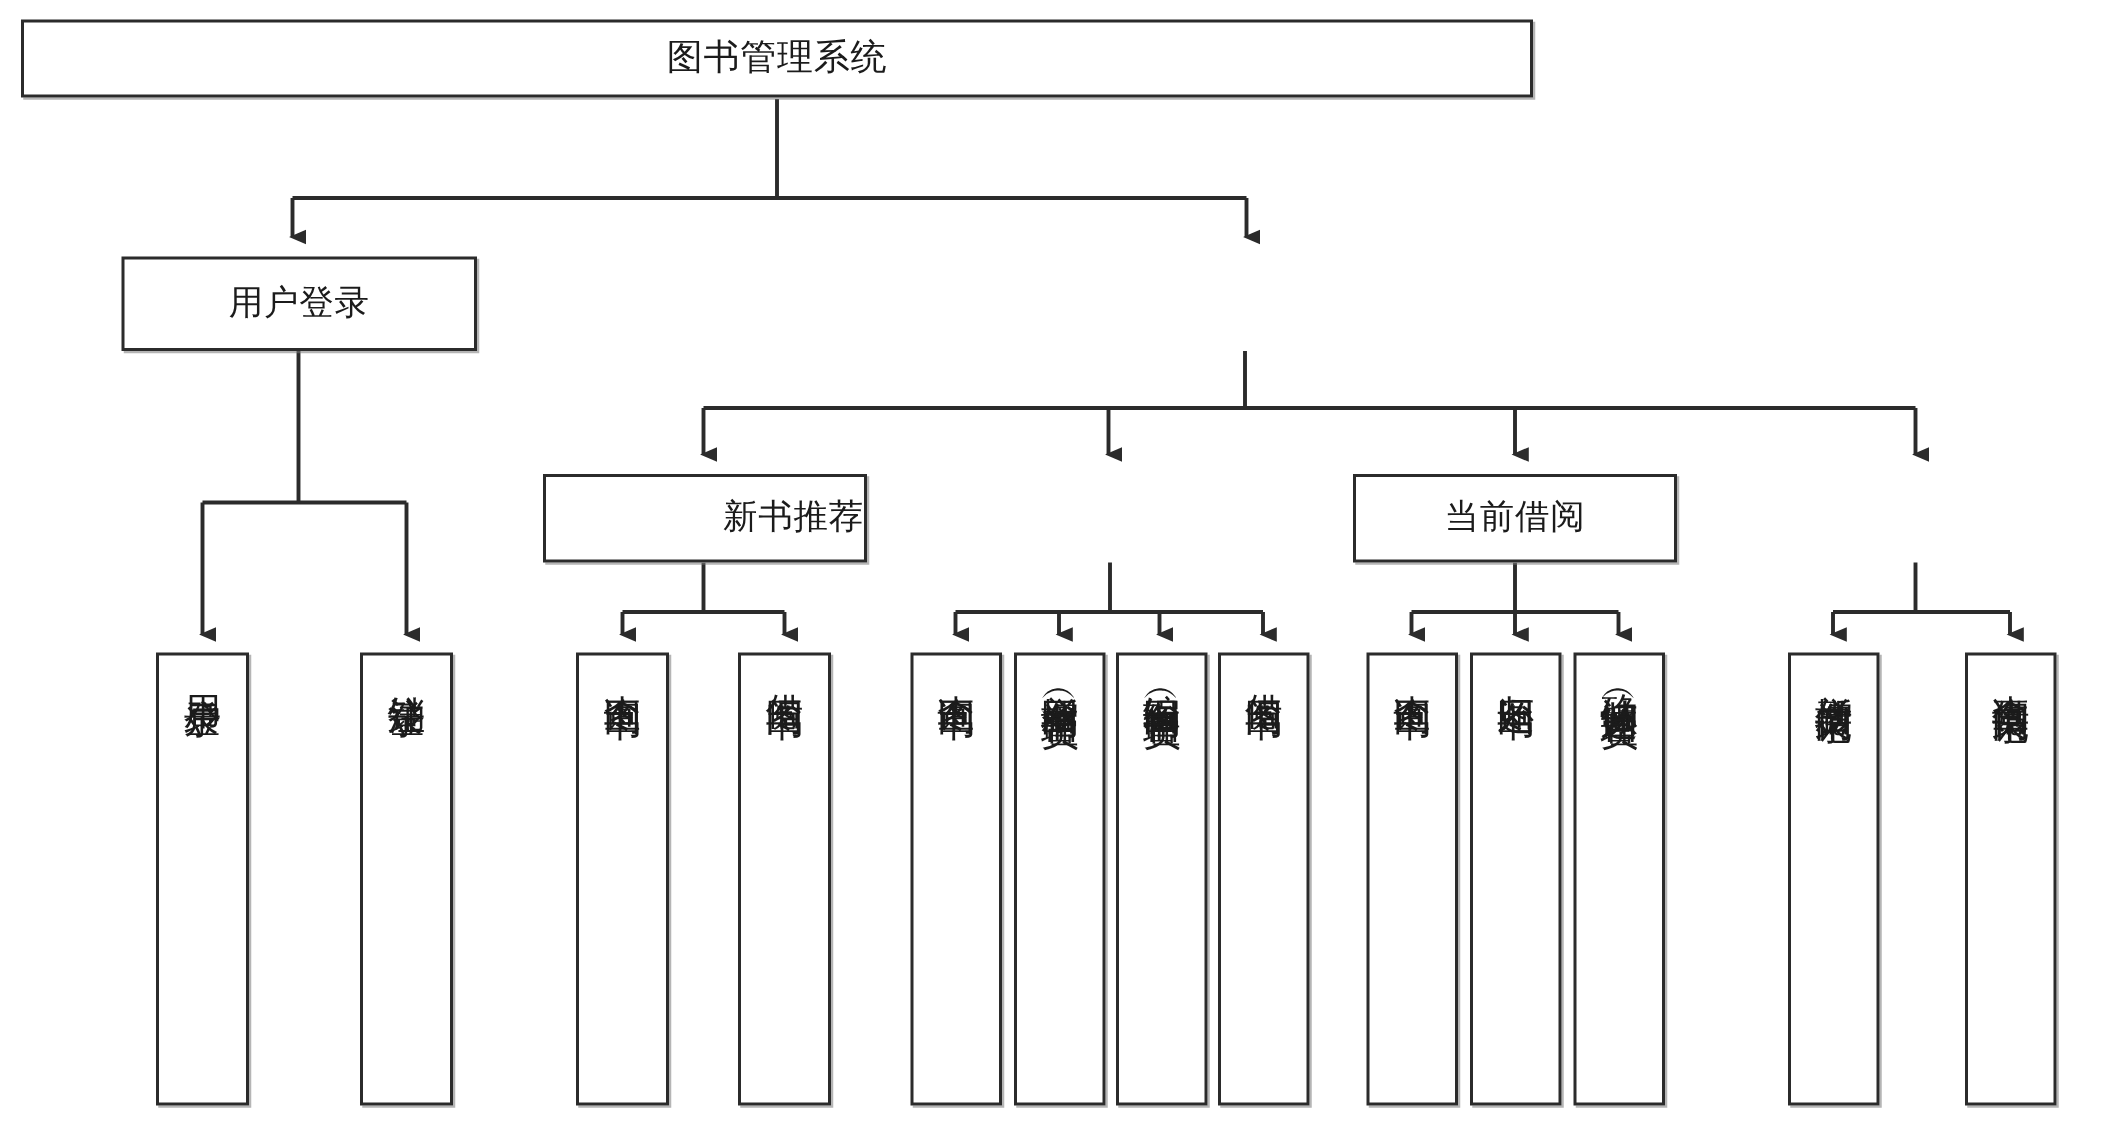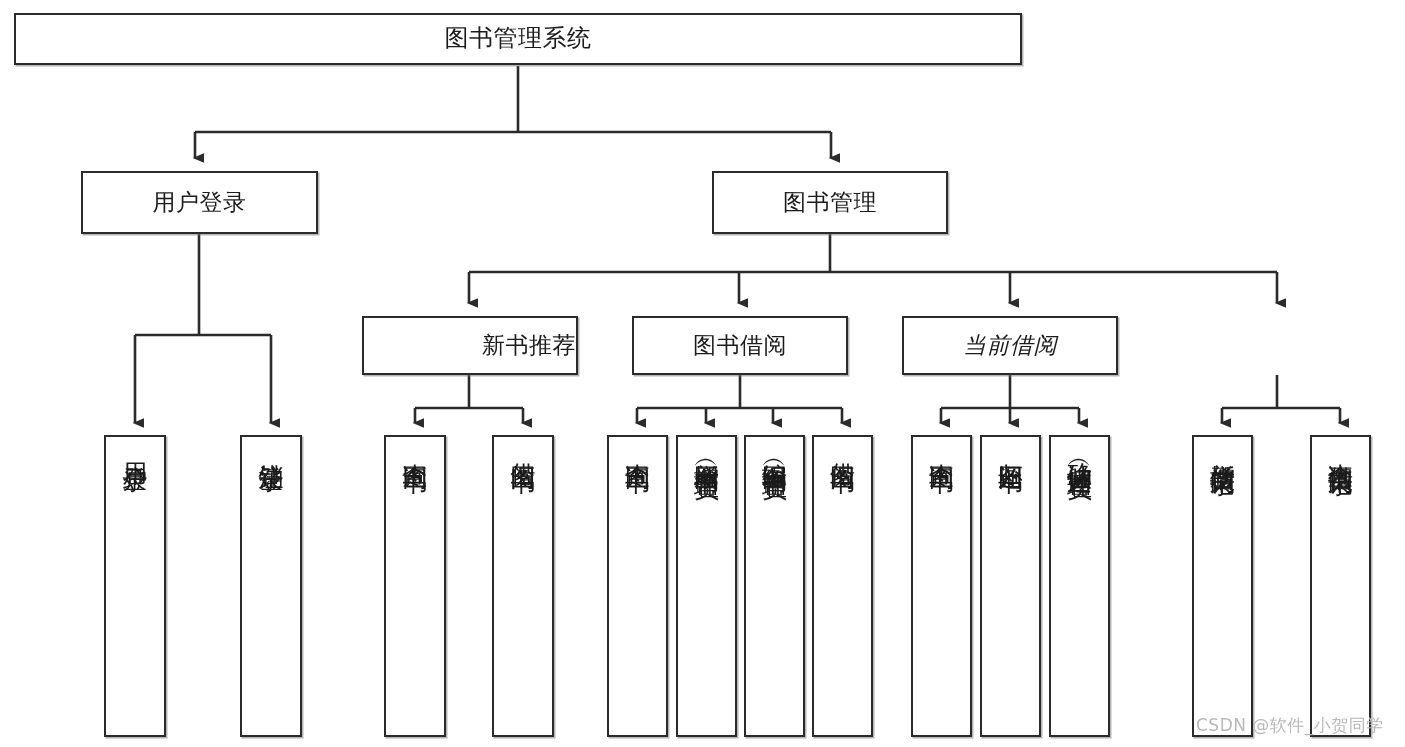--- a/index.html
+++ b/index.html
@@ -133,33 +133,27 @@
   </svg>
 
   <div class="node h root" style="left:14px; top:13px; width:1008px; height:52px;">
     <span class="node-label">图书管理系统</span>
   </div>
 
   <div class="node h" style="left:81px; top:171px; width:237px; height:63px;">
     <span class="node-label">用户登录</span>
   </div>
 
-  <div class="node h" style="left:712px; top:171px; width:236px; height:63px;">
-    <span class="node-label">图书管理</span>
-  </div>
 
   <div class="node h" style="left:362px; top:316px; width:216px; height:59px;justify-content:flex-end;">
     <span class="node-label">新书推荐</span>
   </div>
 
-  <div class="node h" style="left:632px; top:316px; width:216px; height:59px;">
-    <span class="node-label">图书借阅</span>
-  </div>
-
-  <div class="node h" style="left:902px; top:316px; width:216px; height:59px;font-style:italic;">
+
+  <div class="node h" style="left:902px; top:316px; width:216px; height:59px;">
     <span class="node-label">当前借阅</span>
   </div>
 
 
   <div class="node v" style="left:104px; top:435px; width:62px; height:302px;">
     <span class="node-label">用户登录</span>
   </div>
   <div class="node v" style="left:240px; top:435px; width:62px; height:302px;">
     <span class="node-label">注销登录</span>
   </div>
@@ -194,15 +188,14 @@
     <span class="node-label">确认归还（管理员）</span>
   </div>
 
   <div class="node v tall" style="left:1192px; top:435px; width:61px; height:302px;">
     <span class="node-label">新增借阅记录</span>
   </div>
   <div class="node v tall" style="left:1310px; top:435px; width:61px; height:302px;">
     <span class="node-label">查询借阅记录</span>
   </div>
 
-  <div class="watermark" style="left:1196px; top:714px;">CSDN @软件_小贺同学</div>
 
 </div>
 
 </body></html>

